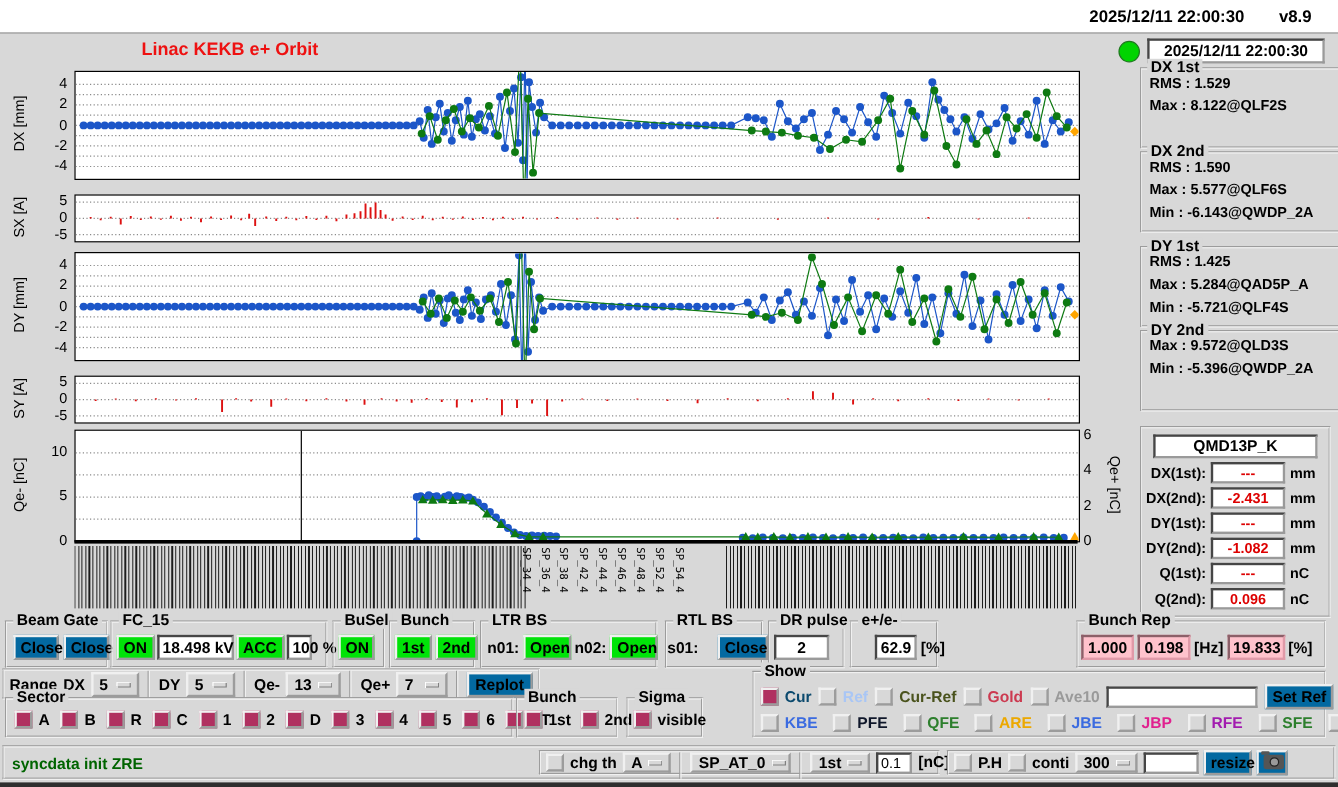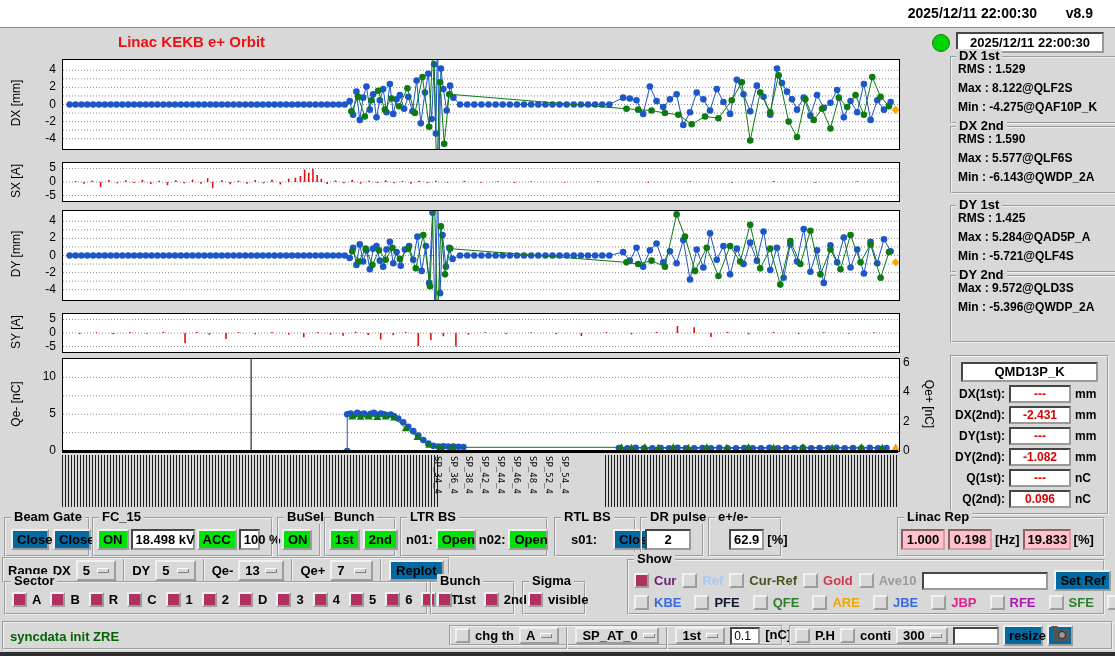--- a/index.html
+++ b/index.html
@@ -751,21 +751,20 @@
         <span class="xlab" style="left: 476.028px;">SP_48_4</span>
         <span class="xlab" style="left: 491.912px;">SP_52_4</span>
         <span class="xlab" style="left: 507.796px;">SP_54_4</span>
       </div>
   </div>
 
   <div class="statbox" style="top:56px;">
     <span class="flab">DX 1st</span>
     <div class="srow"><span>RMS :</span> <span>1.529</span></div>
     <div class="srow"><span>Max :</span> <span>8.122@QLF2S</span></div>
-    <div class="srow"><span>Min :</span> <span>-4.275@QAF10P_K</span></div>
   </div>
   <div class="statbox" style="top:126px;">
     <span class="flab">DX 2nd</span>
     <div class="srow"><span>RMS :</span> <span>1.590</span></div>
     <div class="srow"><span>Max :</span> <span>5.577@QLF6S</span></div>
     <div class="srow"><span>Min :</span> <span>-6.143@QWDP_2A</span></div>
   </div>
   <div class="statbox" style="top:205px;">
     <span class="flab">DY 1st</span>
     <div class="srow"><span>RMS :</span> <span>1.425</span></div>
@@ -845,40 +844,40 @@
     <span class="flab">LTR BS</span>
     <div class="frow" style="gap:3px;padding-left:4px;">
       <span class="lab">n01:</span>
       <span class="btn green" style="width:40px;">Open</span>
       <span class="lab">n02:</span>
       <span class="btn green" style="width:40px;">Open</span>
     </div>
   </div>
   <div class="frame" style="left:554px;top:517px;width:82px;height:40px;">
     <span class="flab">RTL BS</span>
-    <div class="frow" style="gap:16px;padding-left:15px;">
+    <div class="frow" style="gap:16px;padding-left:0;">
       <span class="lab">s01:</span>
       <span class="btn" style="width:42px;">Close</span>
     </div>
   </div>
   <div class="frame" style="left:640px;top:517px;width:64px;height:40px;">
     <span class="flab">DR pulse</span>
     <div class="frow" style="padding-left:3px;">
       <span class="vbox" style="width:46px;">2</span>
     </div>
   </div>
   <div class="frame" style="left:708px;top:517px;width:74px;height:40px;">
     <span class="flab">e+/e-</span>
     <div class="frow" style="gap:3px;padding-left:3px;margin-left:16px;">
       <span class="vbox" style="width:38px;">62.9</span>
       <span class="lab">[%]</span>
     </div>
   </div>
   <div class="frame" style="left:897px;top:517px;width:208px;height:40px;">
-    <span class="flab">Linac Rep</span>
+    <span class="flab">Bunch Rep</span>
     <div class="frow" style="gap:3px;padding-left:2px;padding-right:2px;">
       <span class="vbox pink" style="width:44px;">1.000</span>
       <span class="vbox pink" style="width:44px;">0.198</span>
       <span class="lab">[Hz]</span>
       <span class="vbox pink" style="width:48px;">19.833</span>
       <span class="lab">[%]</span>
     </div>
   </div>
 
   <div class="rangebar">
@@ -984,21 +983,21 @@
           <span class="cblab">visible</span>
         </span>
     </div>
   </div>
 
   <div class="frame" style="left:627px;top:559px;width:478px;height:56px;">
     <span class="flab">Show</span>
     <div class="frow" style="gap:6px;padding:9px 4px 0 5px;">
       <span class="cbitem">
           <span class="cb on"></span>
-          <span class="cblab" style="color: #701a75; text-align: right;">Cur</span>
+          <span class="cblab" style="color: #0c4a6e; text-align: right;">Cur</span>
         </span>
       <span class="cbitem">
           <span class="cb"></span>
           <span class="cblab" style="color: rgb(169, 198, 245);">Ref</span>
         </span>
       <span class="cbitem">
           <span class="cb"></span>
           <span class="cblab" style="color: rgb(74, 83, 29);">Cur-Ref</span>
         </span>
       <span class="cbitem">

